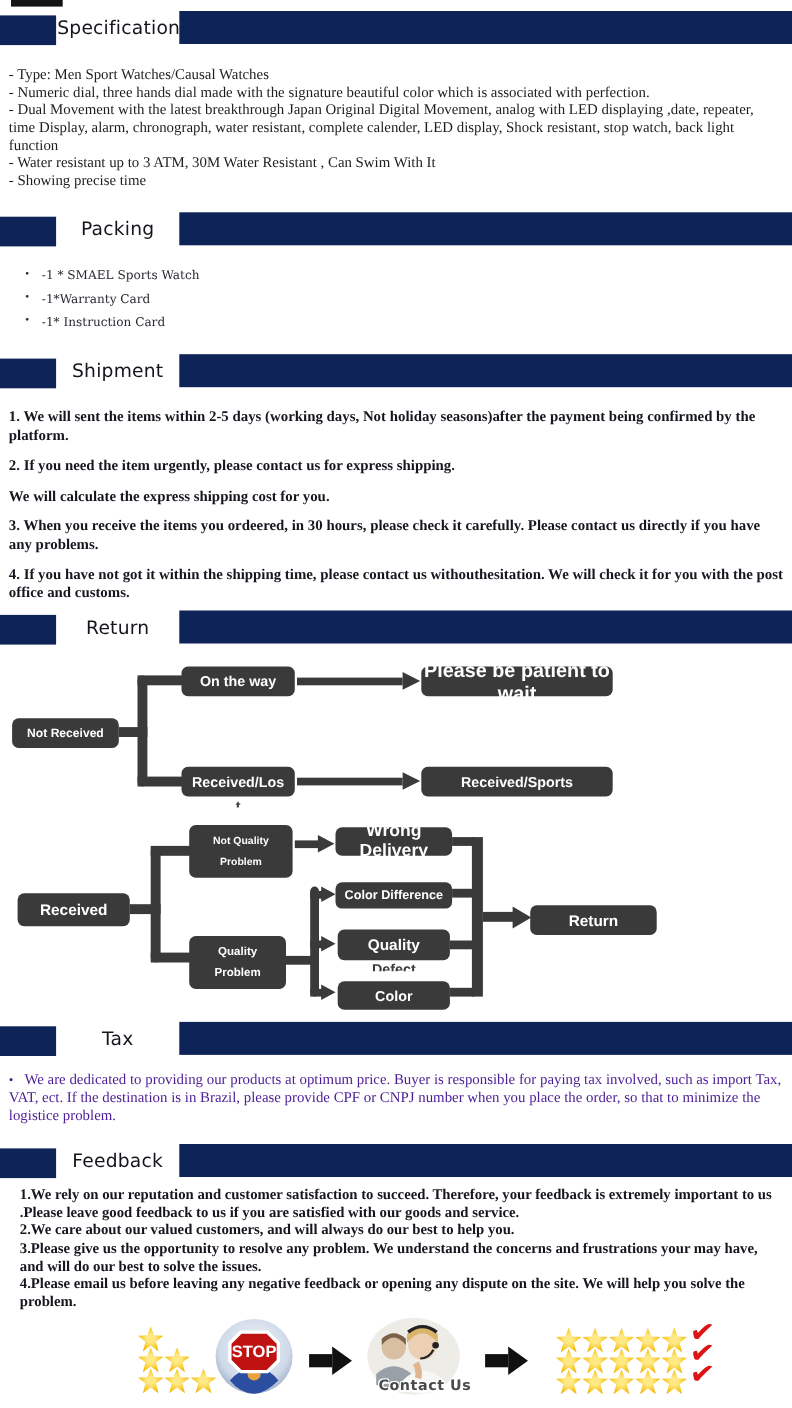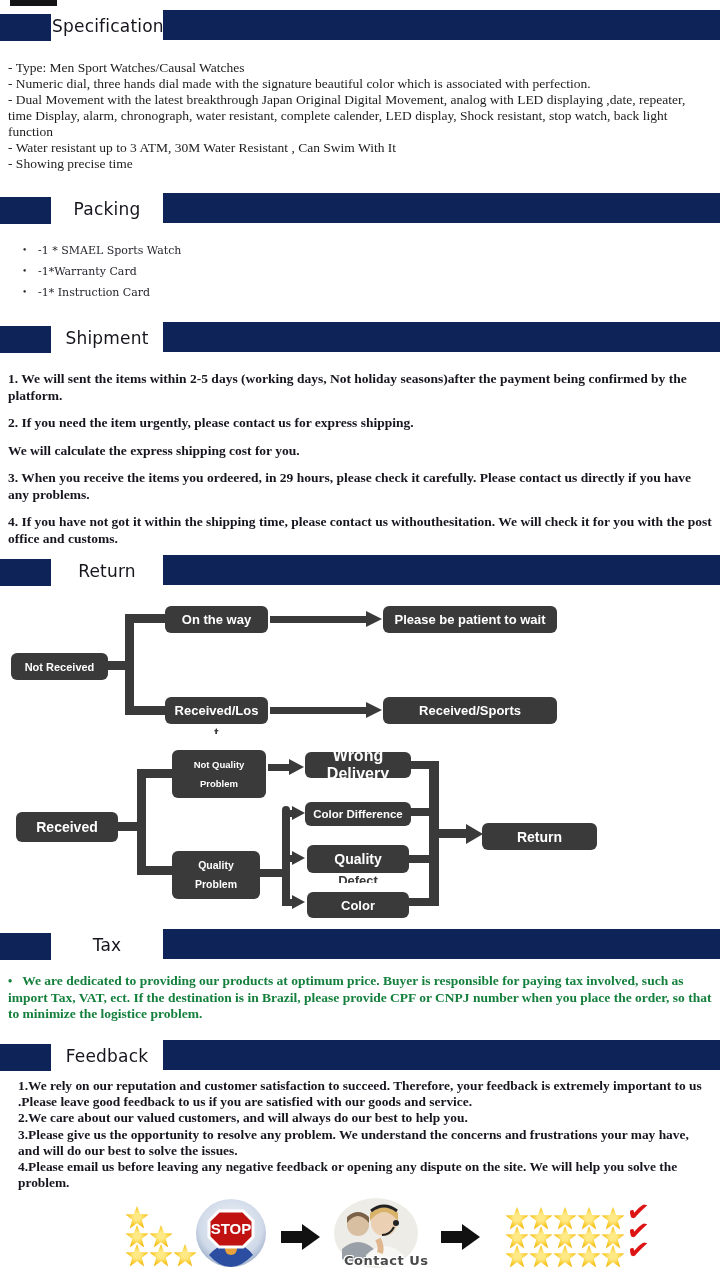--- a/index.html
+++ b/index.html
@@ -17,21 +17,21 @@
   .spec-text{top:60px;left:8px;width:702px;font-size:13.5px;line-height:16px;}
   .spec-text div{margin:0;}
   .pack-list{top:240px;left:22px;width:600px;font-family:"DejaVu Serif",serif;
              font-size:11px;color:#26262e;}
   .pack-item{height:21px;line-height:21px;}
   .pack-item .bullet{display:inline-block;width:16px;font-size:9px;vertical-align:top;color:#333;}
   .ship-text{top:371px;left:8px;width:704px;font-size:13.5px;line-height:16.5px;
              font-weight:bold;color:#16161f;}
   .ship-text p{margin:0 0 11px 0;}
   .tax-text{top:973px;left:8px;width:706px;font-size:13.5px;line-height:16.5px;
-            font-weight:bold;color:#15803d;}
+            font-weight:normal;color:#4c1d95;}
   .tax-text .bullet{font-size:12px;padding-right:10px;}
   .fb-text{top:1078px;left:18px;width:690px;font-size:13.4px;line-height:16.2px;
            font-weight:bold;color:#16161f;}
   .fb-text p{margin:0;}
   
   .fbox{position:absolute;background:#3a3a3a;border-radius:6px;color:#fff;
         font-family:"Liberation Sans",sans-serif;font-weight:bold;
         display:flex;align-items:center;justify-content:center;text-align:center;}
   .conn{position:absolute;background:#3a3a3a;}
   .ahead{position:absolute;width:0;height:0;border-style:solid;border-color:transparent;
@@ -85,39 +85,39 @@
 
   <div class="sec-header" style="top:322px;">
     <div class="hbar-left"></div>
     <div class="hbar-right"></div>
     <div class="htitle">Shipment</div>
   </div>
   <div class="serif-block ship-text">
     <p>1. We will sent the items within 2-5 days (working days, Not holiday seasons)after the payment being confirmed by the platform.</p>
     <p>2. If you need the item urgently, please contact us for express shipping.</p>
     <p>We will calculate the express shipping cost for you.</p>
-    <p>3. When you receive the items you ordeered, in 29 hours, please check it carefully. Please contact us directly if you have any problems.</p>
+    <p>3. When you receive the items you ordeered, in 30 hours, please check it carefully. Please contact us directly if you have any problems.</p>
     <p>4. If you have not got it within the shipping time, please contact us withouthesitation. We will check it for you with the post office and customs.</p>
   </div>
 
   <div class="sec-header" style="top:555px;">
     <div class="hbar-left"></div>
     <div class="hbar-right"></div>
     <div class="htitle">Return</div>
   </div>
 
   <div class="fbox" style="left:11px;top:653px;width:97px;height:27px;font-size:11px;">Not Received</div>
   <div class="conn" style="left:108px;top:661px;width:26px;height:9px;"></div>
   <div class="conn" style="left:125px;top:614px;width:9px;height:101px;border-radius:5px;"></div>
   <div class="conn" style="left:125px;top:614px;width:42px;height:9px;"></div>
   <div class="conn" style="left:125px;top:706px;width:42px;height:9px;"></div>
   <div class="fbox" style="left:165px;top:606px;width:103px;height:27px;font-size:13px;">On the way</div>
   <div class="conn" style="left:270px;top:616px;width:96px;height:7px;"></div>
   <div class="ahead" style="left:366px;top:611px;border-width:8.5px 0 8.5px 16px;"></div>
-  <div class="fbox" style="left:383px;top:606px;width:174px;height:27px;font-size:13px;">Please be patient to wait</div>
+  <div class="fbox" style="left:383px;top:606px;width:174px;height:27px;font-size:18px;">Please be patient to wait</div>
   <div class="fbox" style="left:165px;top:697px;width:103px;height:27px;font-size:13px;">Received/Los</div>
   <div class="frag" style="left:165px;top:726px;width:103px;height:8px;">t</div>
   <div class="conn" style="left:270px;top:707px;width:96px;height:7px;"></div>
   <div class="ahead" style="left:366px;top:702px;border-width:8.5px 0 8.5px 16px;"></div>
   <div class="fbox" style="left:383px;top:697px;width:174px;height:27px;font-size:13px;">Received/Sports</div>
 
   <div class="fbox" style="left:16px;top:812px;width:102px;height:30px;font-size:14px;">Received</div>
   <div class="conn" style="left:118px;top:822px;width:28px;height:9px;"></div>
   <div class="conn" style="left:137px;top:769px;width:9px;height:106px;border-radius:5px;"></div>
   <div class="conn" style="left:137px;top:769px;width:37px;height:9px;"></div>

